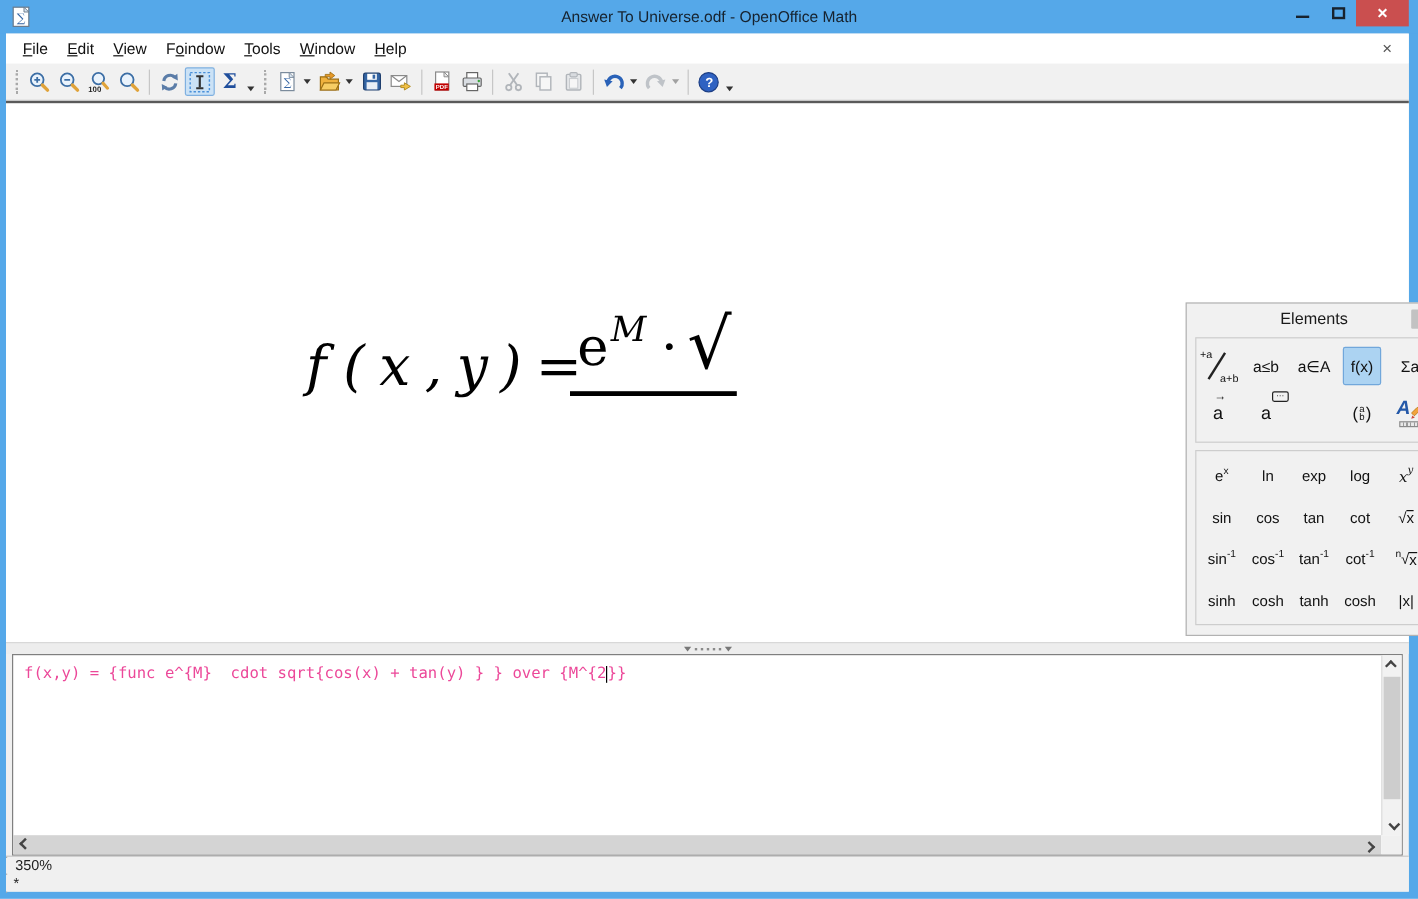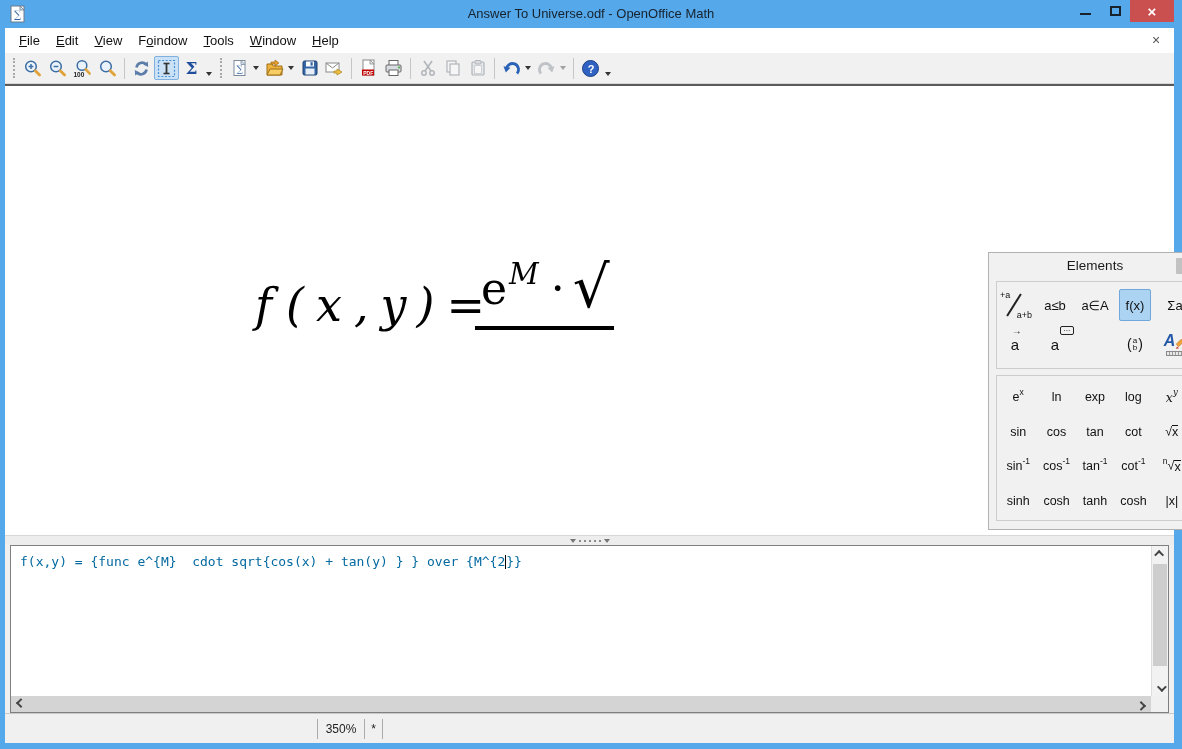--- a/index.html
+++ b/index.html
@@ -93,37 +93,37 @@
 
   
   .splitter { height:10px; background:#ededed; border-top:1px solid #d8d8d8; display:flex; align-items:center; justify-content:center; }
   .sgrip { display:flex; align-items:center; gap:3px; }
   .sgrip .tri { width:0; height:0; border-top:4px solid #777; border-left:3px solid transparent; border-right:3px solid transparent; }
   .sgrip .dot { width:2px; height:2px; background:#8a8a8a; }
 
   
   .cmdarea { height:168px; padding:0 5px; }
   .cmdbox { position:relative; width:100%; height:168px; background:#fff; border:1px solid #7f7f7f; }
-  .cmdtext { position:absolute; left:9px; top:8px; font-family:"DejaVu Sans Mono","Liberation Mono",monospace; font-size:13px; white-space:pre; color:#0369a1; }
+  .cmdtext { position:absolute; left:9px; top:8px; font-family:"DejaVu Sans Mono","Liberation Mono",monospace; font-size:13px; white-space:pre; color:#ec4899; }
   .caret-bar { display:inline-block; width:1px; height:14px; background:#000; vertical-align:text-bottom; animation:blink 1s steps(1) infinite; }
   @keyframes blink { 50% { opacity:0; } }
   .vscroll { position:absolute; top:0; right:0; bottom:16px; width:17px; background:#f2f2f2; border-left:1px solid #dcdcdc; }
   .vthumb { position:absolute; left:1px; right:1px; top:18px; height:102px; background:#cdcdcd; }
   .sarrow { position:absolute; width:17px; height:15px; display:flex; align-items:center; justify-content:center; }
   .chev { width:7px; height:7px; border-top:2px solid #444; border-left:2px solid #444; }
   .chev.up { transform:rotate(45deg) translateY(2px); }
   .chev.down { transform:rotate(225deg) translateY(2px); }
   .chev.left { transform:rotate(-45deg) translateX(2px); }
   .chev.right { transform:rotate(135deg) translateX(2px); }
   .hscroll { position:absolute; left:0; right:17px; bottom:0; height:16px; background:#d4d4d4; }
   .hscroll .sarrow { height:16px; }
   .scorner { position:absolute; right:0; bottom:0; width:17px; height:16px; background:#f0f0f0; }
 
   
-  .statusbar { height:30px; background:#f0f0f0; border-top:1px solid #c8c8c8; display:flex; align-items:center; font-size:12px; color:#222; }
+  .statusbar { height:30px; background:#f0f0f0; border-top:1px solid #c8c8c8; display:flex; font-size:12px; color:#222;flex-direction:column; }
   .st-spacer { width:312px; }
   .st-sep { width:1px; height:20px; background:#ababab; }
   .st-zoom { width:46px; text-align:center; }
   .st-mod { width:17px; text-align:center; }
 
   svg { display:block; }
 </style>
 </head>
 <body>
 

